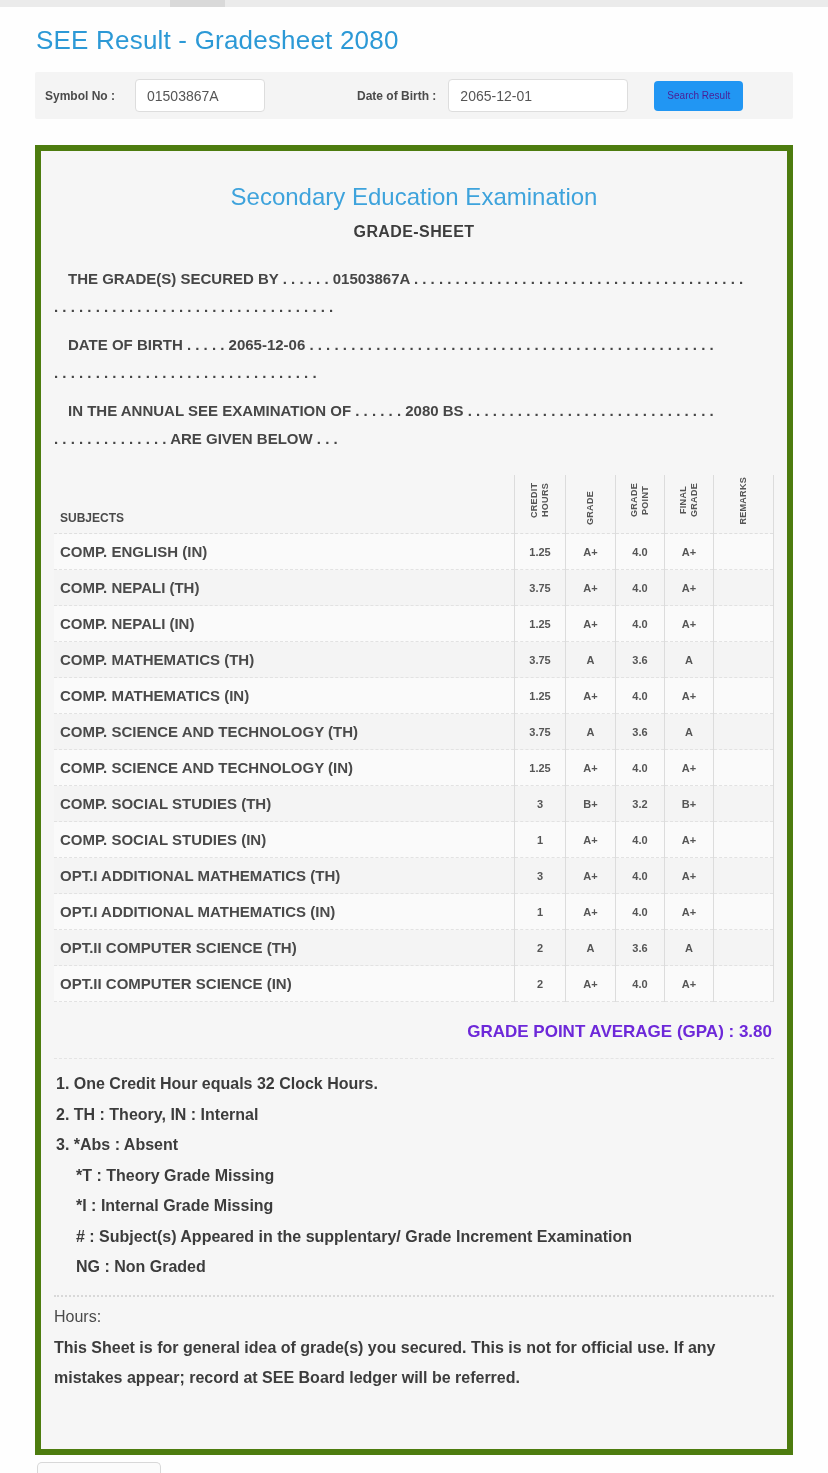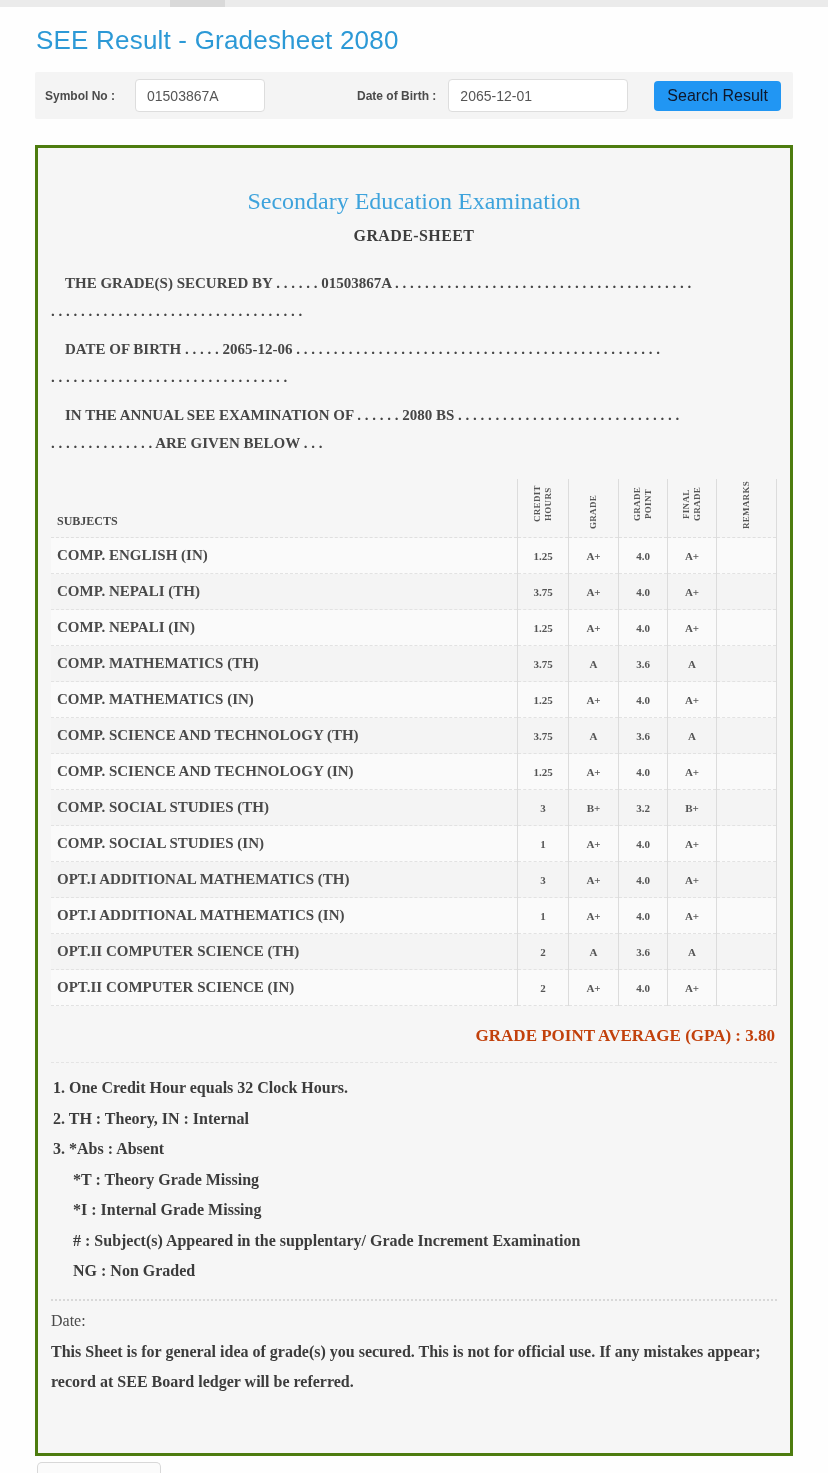--- a/index.html
+++ b/index.html
@@ -45,34 +45,33 @@
     padding-left: 11px;
     outline: none;
   }
   .inp-symbol { width: 130px; margin-left: 20px; }
   .inp-dob { width: 180px; margin-left: 12px; }
   .search-btn {
     margin-left: 26px;
     height: 30px;
     padding: 0 13px;
     background: #2196f3;
-    color: #0f172a;
+    color: #4c1d95;
     border: none;
     border-radius: 4px;
     font-family: "Liberation Sans", sans-serif;
-    font-size: 16px;
+    font-size: 10px;
     cursor: pointer;
   }
 
   .card {
     margin: 26px 35px 0 35px;
     background: #f6f6f6;
-    border: 3px solid #4d7c0f;
-    padding: 8px 13px 56px 13px;
-    font-family: Liberation Serif, serif;
+    border: 6px solid #4d7c0f;
+    padding: 0 13px 56px 13px;
   }
   .sheet-heading {
     margin-top: 32px;
     text-align: center;
     font-size: 24px;
     font-weight: 400;
     color: #3ea3dc;
   }
   .sheet-subheading {
     margin-top: 12px;
@@ -152,21 +151,21 @@
   }
   td.val:last-child { border-right: 1px solid #dcdcdc; }
   tbody tr { border-bottom: 1px dashed #e2e2e2; background: #fafafa; }
   tbody tr:nth-child(even) { background: #f4f4f4; }
 
   .gpa-line {
     margin-top: 20px;
     text-align: right;
     font-size: 17px;
     font-weight: bold;
-    color: #c2410c;
+    color: #6d28d9;
     padding-right: 2px;
   }
 
   .footnotes-section {
     margin-top: 16px;
     border-top: 1px dashed #e4e4e4;
     padding-top: 10px;
   }
   .fn {
     font-size: 16px;
@@ -397,21 +396,21 @@
   <div class="fn indent">*T : Theory Grade Missing</div>
 
   <div class="fn indent">*I : Internal Grade Missing</div>
 
   <div class="fn indent"># : Subject(s) Appeared in the supplentary/ Grade Increment Examination</div>
 
   <div class="fn indent">NG : Non Graded</div>
 </div>
 
     <div class="note-section">
-      <div class="note-title">Date:</div>
+      <div class="note-title">Hours:</div>
       <div class="note-text">This Sheet is for general idea of grade(s) you secured. This is not for official use. If any mistakes appear; record at SEE Board ledger will be referred.</div>
     </div>
 
   </div>
 
   <div class="cutoff-button"></div>
 
 </div>
 
 </body></html>

